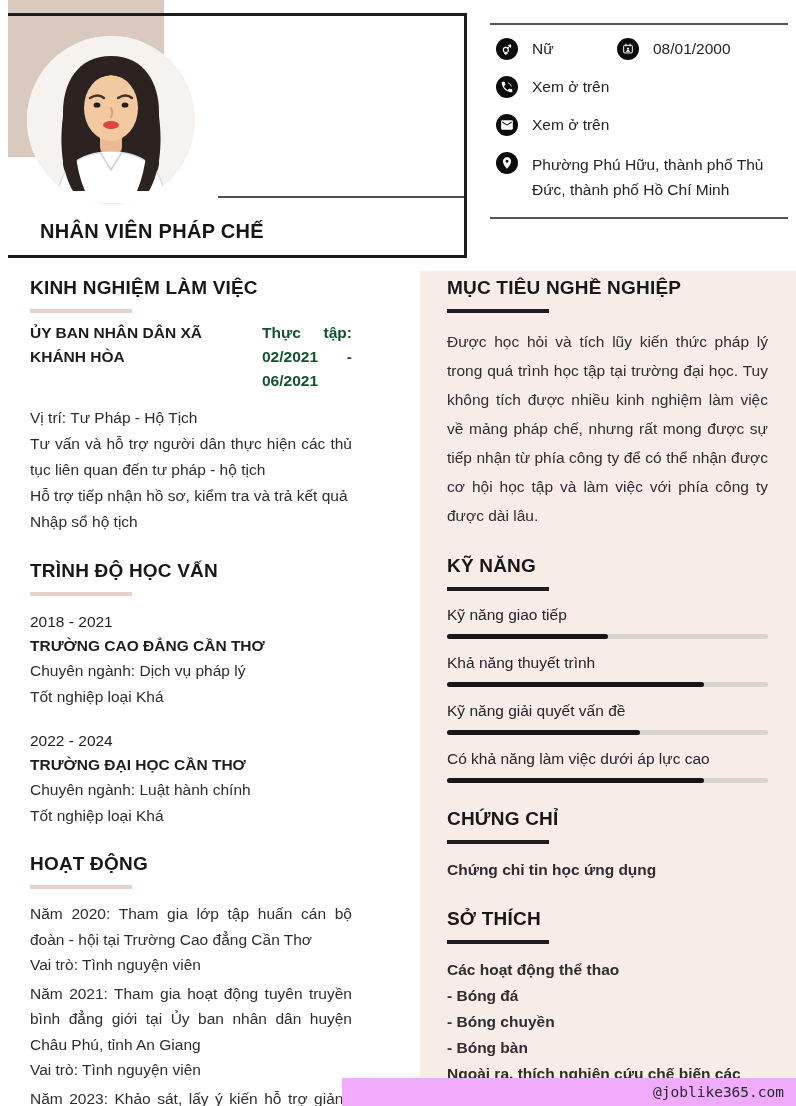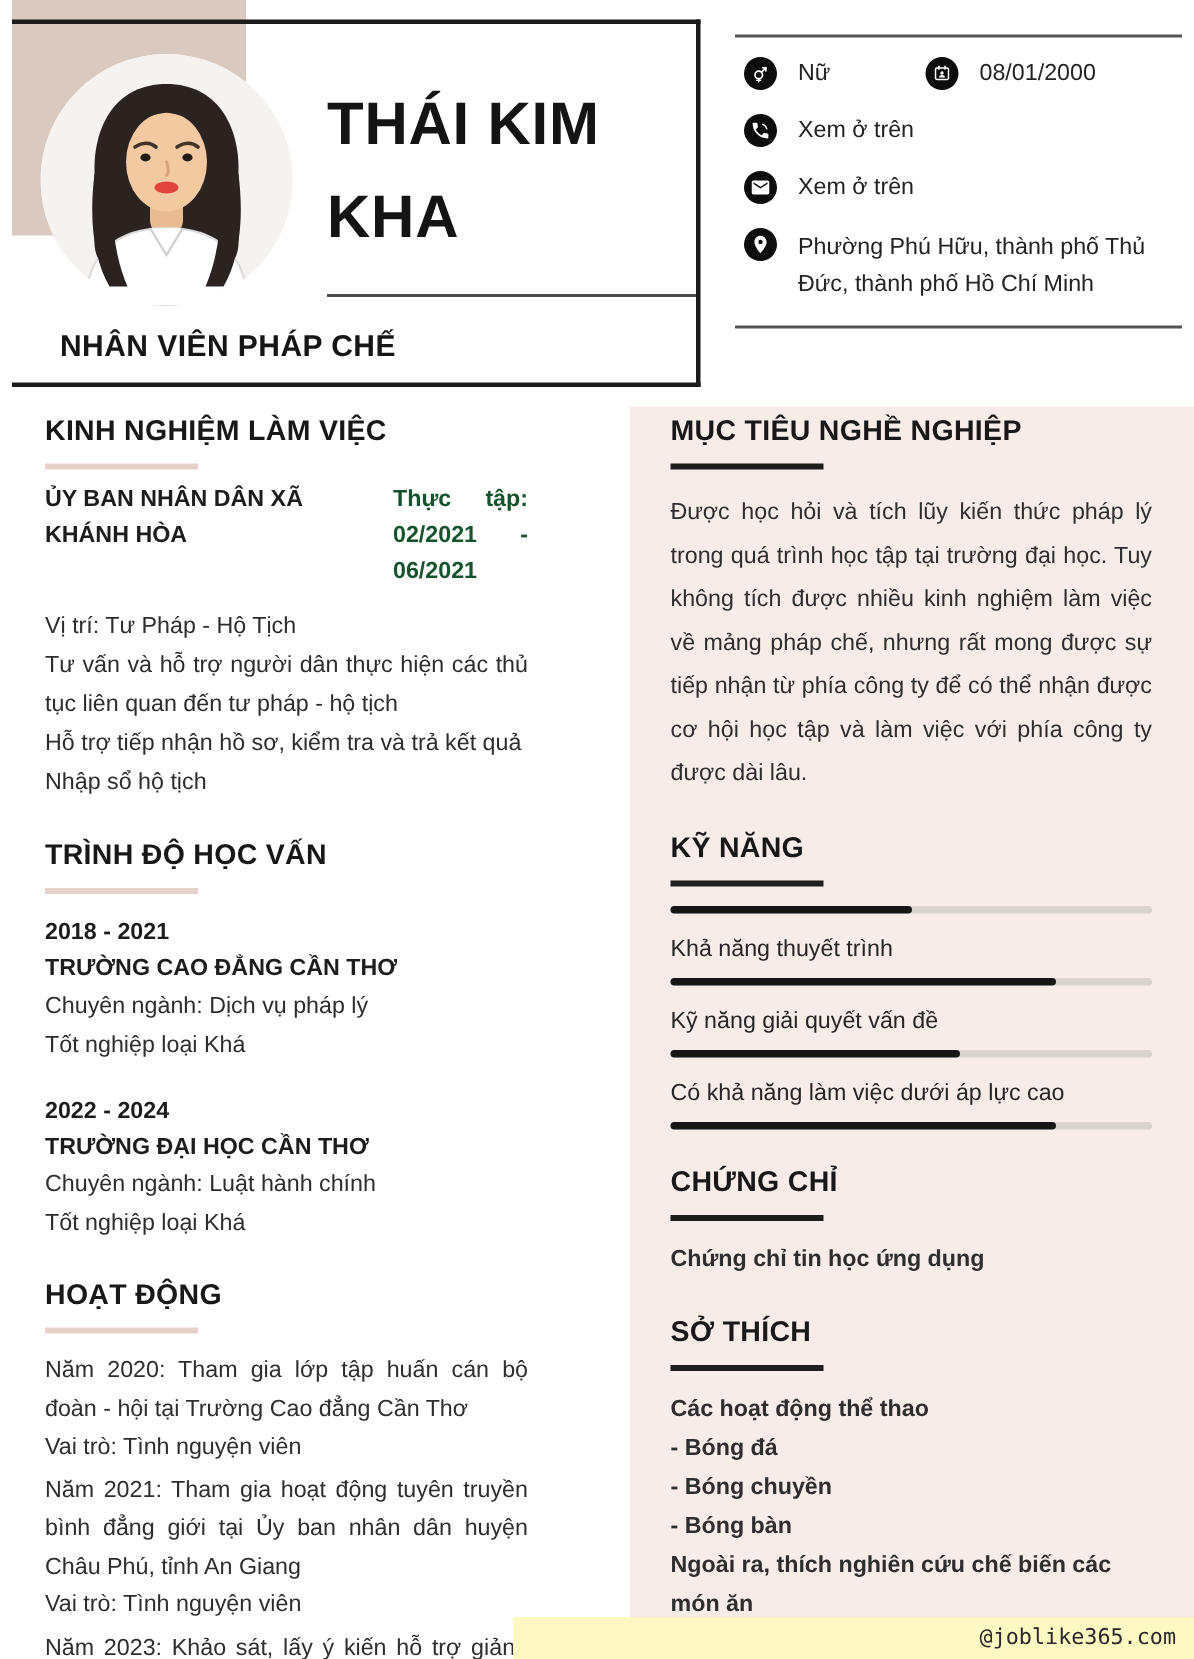--- a/index.html
+++ b/index.html
@@ -56,42 +56,42 @@
   .jtext { text-align:justify; }
   
   .exp-head { display:flex; justify-content:space-between; margin-top:8px; }
   .employer { width:206px; font-weight:bold; font-size:15.5px; line-height:24px; color:#1d1d1d; }
   .period   { width:90px; font-weight:bold; font-size:15.5px; line-height:24px; color:#14532d;
               text-align:justify; text-align-last:justify; }
   .exp-body { margin-top:12px; }
   
   .edu-item { margin-top:14px; }
   .edu-item + .edu-item { margin-top:20px; }
-  .edu-years  { font-weight:bold; font-size:15.5px; line-height:24px; color:#1d1d1d; }
+  .edu-years  { font-weight:normal; font-size:15.5px; line-height:24px; color:#1d1d1d; }
   .edu-school { font-weight:bold; font-size:15.5px; line-height:24px; color:#1d1d1d; }
   .edu-line   { font-size:15.5px; line-height:25.5px; color:#2d2d2d; }
   
   .act-item { margin-top:3px; }
   .act-text { font-size:15.5px; line-height:25.5px; }
   .act-role { font-size:15.5px; line-height:25.5px; }
   .act-wrap { margin-top:12px; }
   
   .obj-text { margin-top:14px; font-size:15.5px; line-height:29px; }
   
   .skill-row { margin-top:13px; }
   .skill-label { font-size:15.5px; line-height:22px; color:#262626; }
   .skill-bar { position:relative; margin-top:8px; height:5px; border-radius:3px; background:#d9d3cc; }
   .skill-fill { position:absolute; left:0; top:0; height:5px; border-radius:3px; background:#161616; }
   
   .plain-line { font-size:15.5px; line-height:26px;font-weight:bold; }
   .cert-line { margin-top:13px; }
   .hobby-first { margin-top:13px; }
   
   .footer {
-    position:absolute; left:342px; bottom:0; width:454px; height:28px; background:#fef9c3;
+    position:absolute; left:342px; bottom:0; width:454px; height:28px; background:#f0abfc;
     display:flex; align-items:center; justify-content:flex-end; padding-right:12px;
   }
   .footer-text { font-family:"DejaVu Sans Mono", monospace; font-size:14.5px; color:#2a2a2a; }
 </style>
 </head>
 <body>
 
 <div class="page">
 
   <div class="deco-square"></div>
@@ -111,24 +111,20 @@
       <ellipse cx="98" cy="69" rx="3.4" ry="2.6" fill="#241c18"></ellipse>
       <path d="M84 72 q2.5 6 0 9" stroke="#d8a478" stroke-width="2" fill="none" stroke-linecap="round"></path>
       <ellipse cx="84" cy="89" rx="8" ry="4" fill="#e0443c"></ellipse>
       <path d="M30 168 C30 132 52 116 84 116 C116 116 138 132 138 168 Z" fill="#ffffff" stroke="#dcdcdc" stroke-width="1.5"></path>
       <path d="M73 116 L84 134 L95 116" fill="#ffffff" stroke="#cfcfcf" stroke-width="1.5"></path>
       <path d="M36 80 C32 112 36 138 46 155 L58 155 C48 132 46 102 50 80 Z" fill="#2a2320"></path>
       <path d="M132 80 C136 112 132 138 122 155 L110 155 C120 132 122 102 118 80 Z" fill="#2a2320"></path>
     </svg>
   </div>
 
-  <div class="name">
-    <div>THÁI KIM</div>
-    <div>KHA</div>
-  </div>
   <div class="name-rule"></div>
   <div class="job-title">NHÂN VIÊN PHÁP CHẾ</div>
 
   <div class="contact">
     <div class="c-row split">
       <div class="c-cell first">
         <span class="cicon">
           <svg viewBox="0 0 24 24" fill="none" stroke="#fff" stroke-width="1.9" stroke-linecap="round">
             <circle cx="10" cy="13.6" r="4.3"></circle>
             <line x1="13.2" y1="10.4" x2="18.1" y2="5.5"></line>
@@ -235,20 +231,21 @@
     <div class="col-right">
 
       <h2 class="sec">MỤC TIÊU NGHỀ NGHIỆP</h2>
       <div class="rule dark"></div>
       <div class="obj-text jtext">Được học hỏi và tích lũy kiến thức pháp lý trong quá trình học tập tại trường đại học. Tuy không tích được nhiều kinh nghiệm làm việc về mảng pháp chế, nhưng rất mong được sự tiếp nhận từ phía công ty để có thể nhận được cơ hội học tập và làm việc với phía công ty được dài lâu.</div>
 
       <h2 class="sec sec-gap">KỸ NĂNG</h2>
       <div class="rule dark"></div>
 
       <div class="skill-row">
+        <div class="skill-label">Kỹ năng giao tiếp</div>
         <div class="skill-bar">
             <div class="skill-fill" style="width: 50%;"></div>
           </div>
       </div>
       <div class="skill-row">
         <div class="skill-label">Khả năng thuyết trình</div>
         <div class="skill-bar">
             <div class="skill-fill" style="width: 80%;"></div>
           </div>
       </div>

